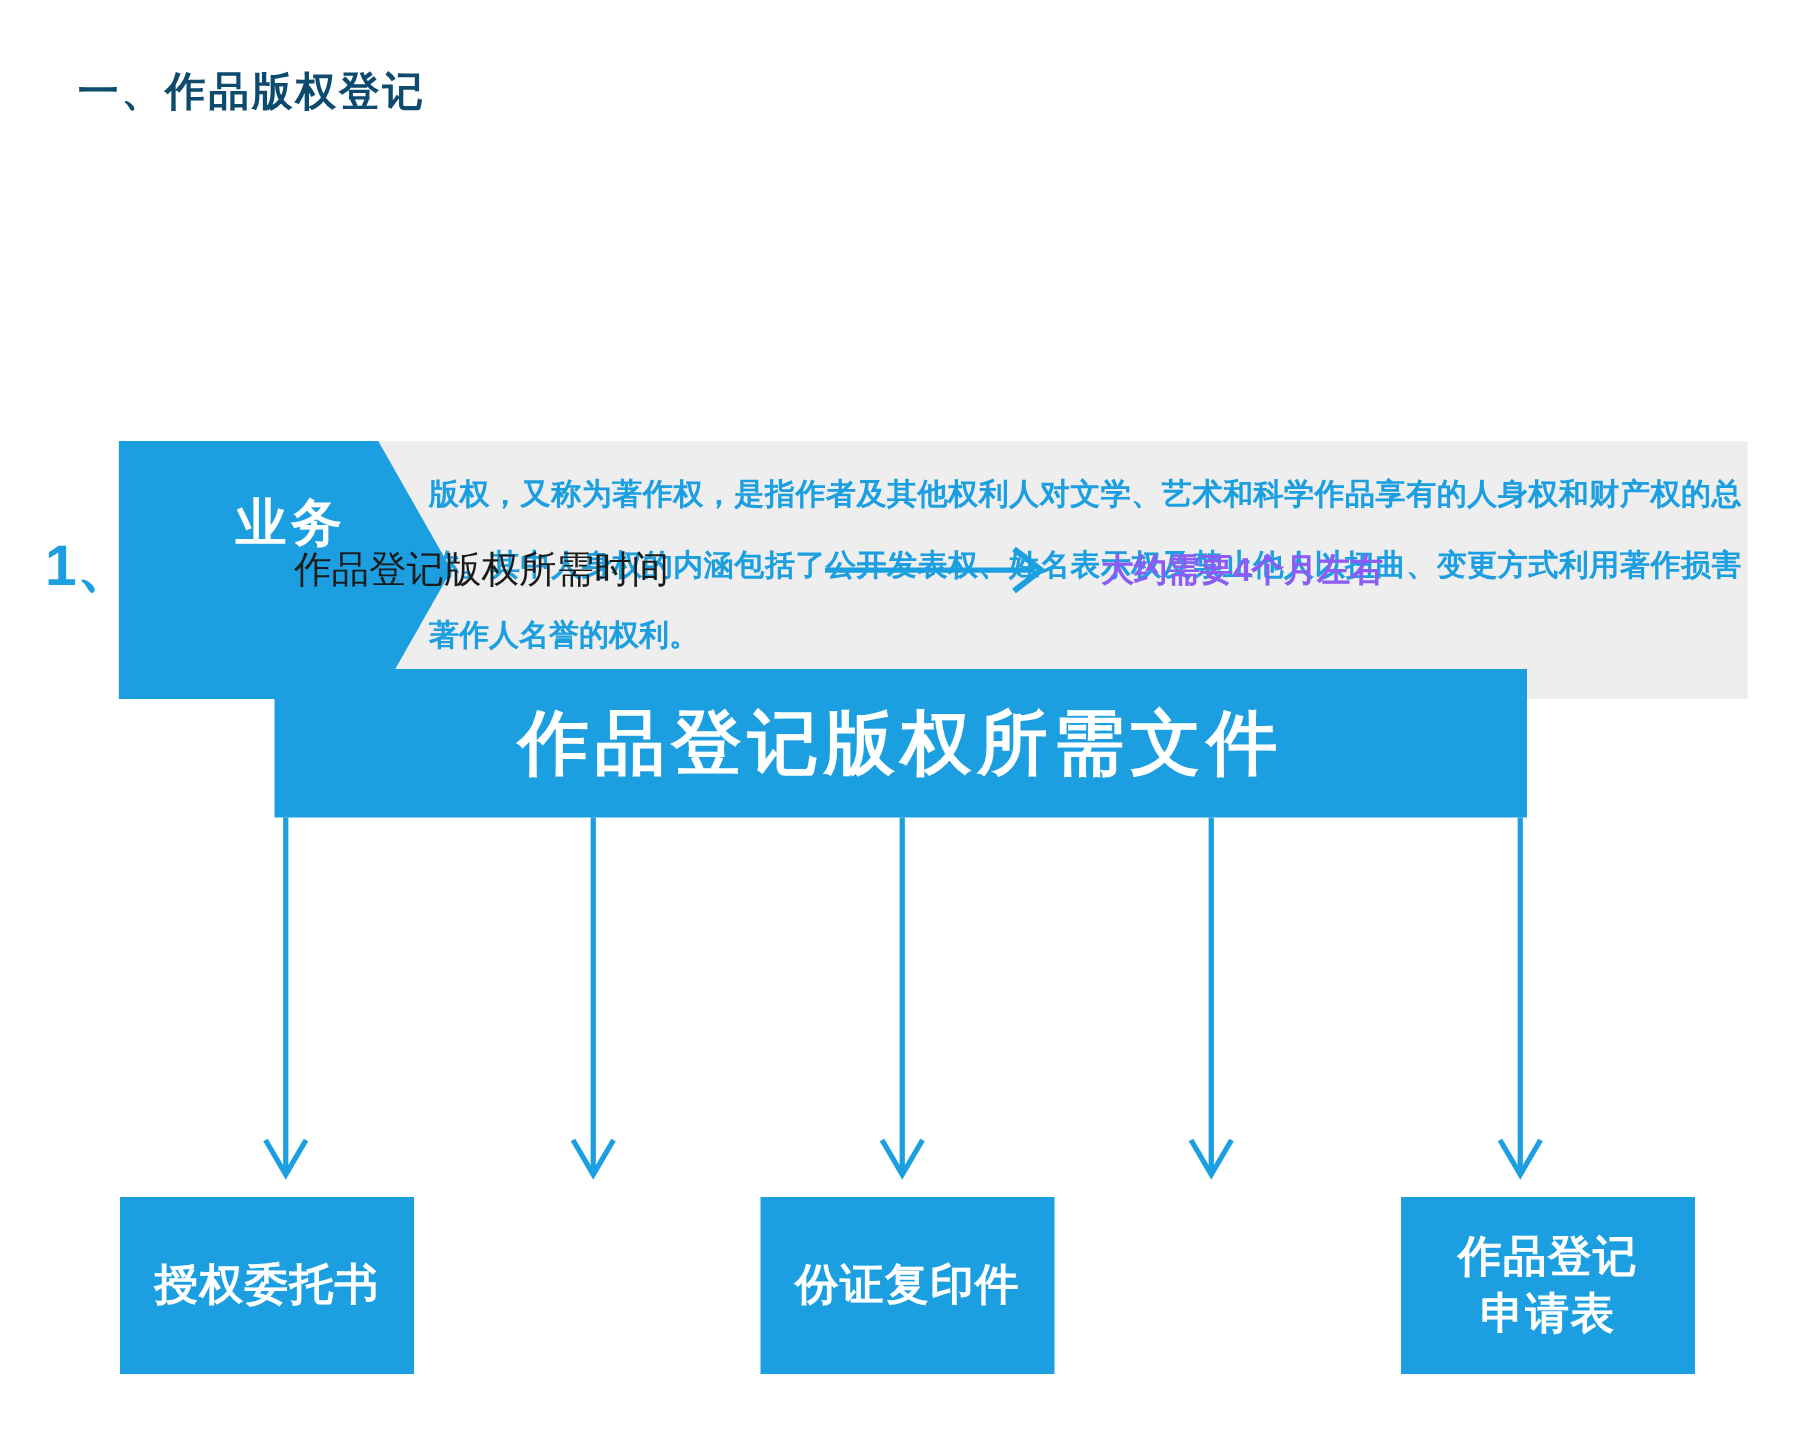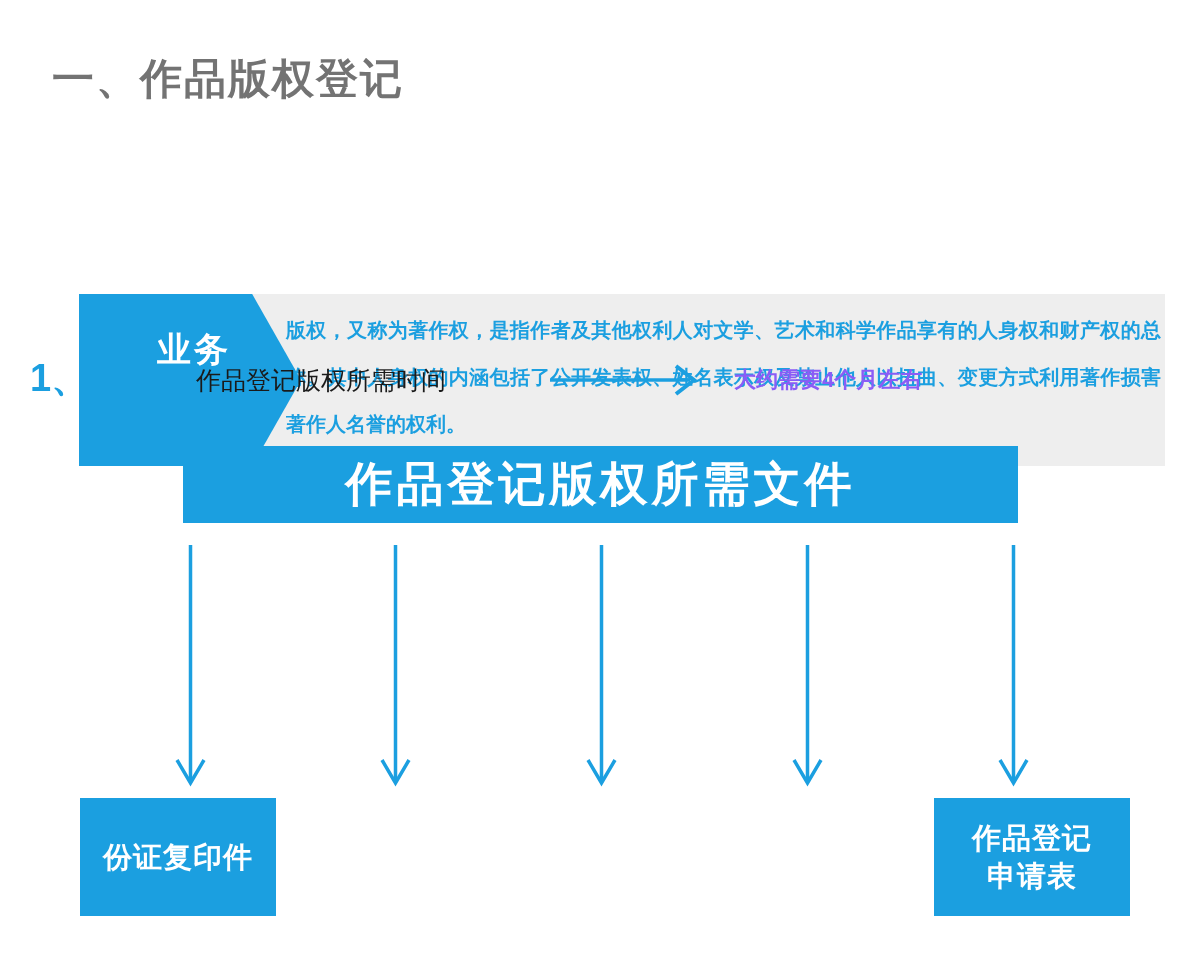--- a/index.html
+++ b/index.html
@@ -13,24 +13,24 @@
     position: relative;
     overflow: hidden;
     font-family: "Liberation Sans", "DejaVu Sans", sans-serif;
     -webkit-font-smoothing: antialiased;
   }
 
   
   .section-title {
     position: absolute;
     left: 52px;
-    top: 58px;
-    font-size: 42px;
-    font-weight: bold;
-    color: #737373;
+    top: 48px;
+    font-size: 27px;
+    font-weight: bold;
+    color: #0c4a6e;
     letter-spacing: 2px;
     line-height: 1;
     white-space: nowrap;
   }
 
   
   .detail-block {
     position: absolute;
     left: 0;
     top: 147px;
@@ -127,21 +127,21 @@
     line-height: 40px;
     white-space: nowrap;
   }
 
   
   .docs-header {
     position: absolute;
     left: 183px;
     top: 446px;
     width: 835px;
-    height: 77px;
+    height: 99px;
     background: #1b9fe0;
     color: #ffffff;
     font-size: 47px;
     font-weight: bold;
     letter-spacing: 4px;
     display: flex;
     align-items: center;
     justify-content: center;
     box-sizing: border-box;
   }
@@ -235,16 +235,17 @@
       <path d="M807.5 545 L807.5 780"></path>
       <path d="M794 760 L807.5 783 L821 760"></path>
 
       <path d="M1013.5 545 L1013.5 780"></path>
       <path d="M1000 760 L1013.5 783 L1027 760"></path>
     </g>
   </svg>
 </div>
 
 <div class="docs-row">
+  <div class="doc-box">授权委托书</div>
   <div class="doc-box">份证复印件</div>
   <div class="doc-box">作品登记
 申请表</div>
 </div>
 
 </body></html>

